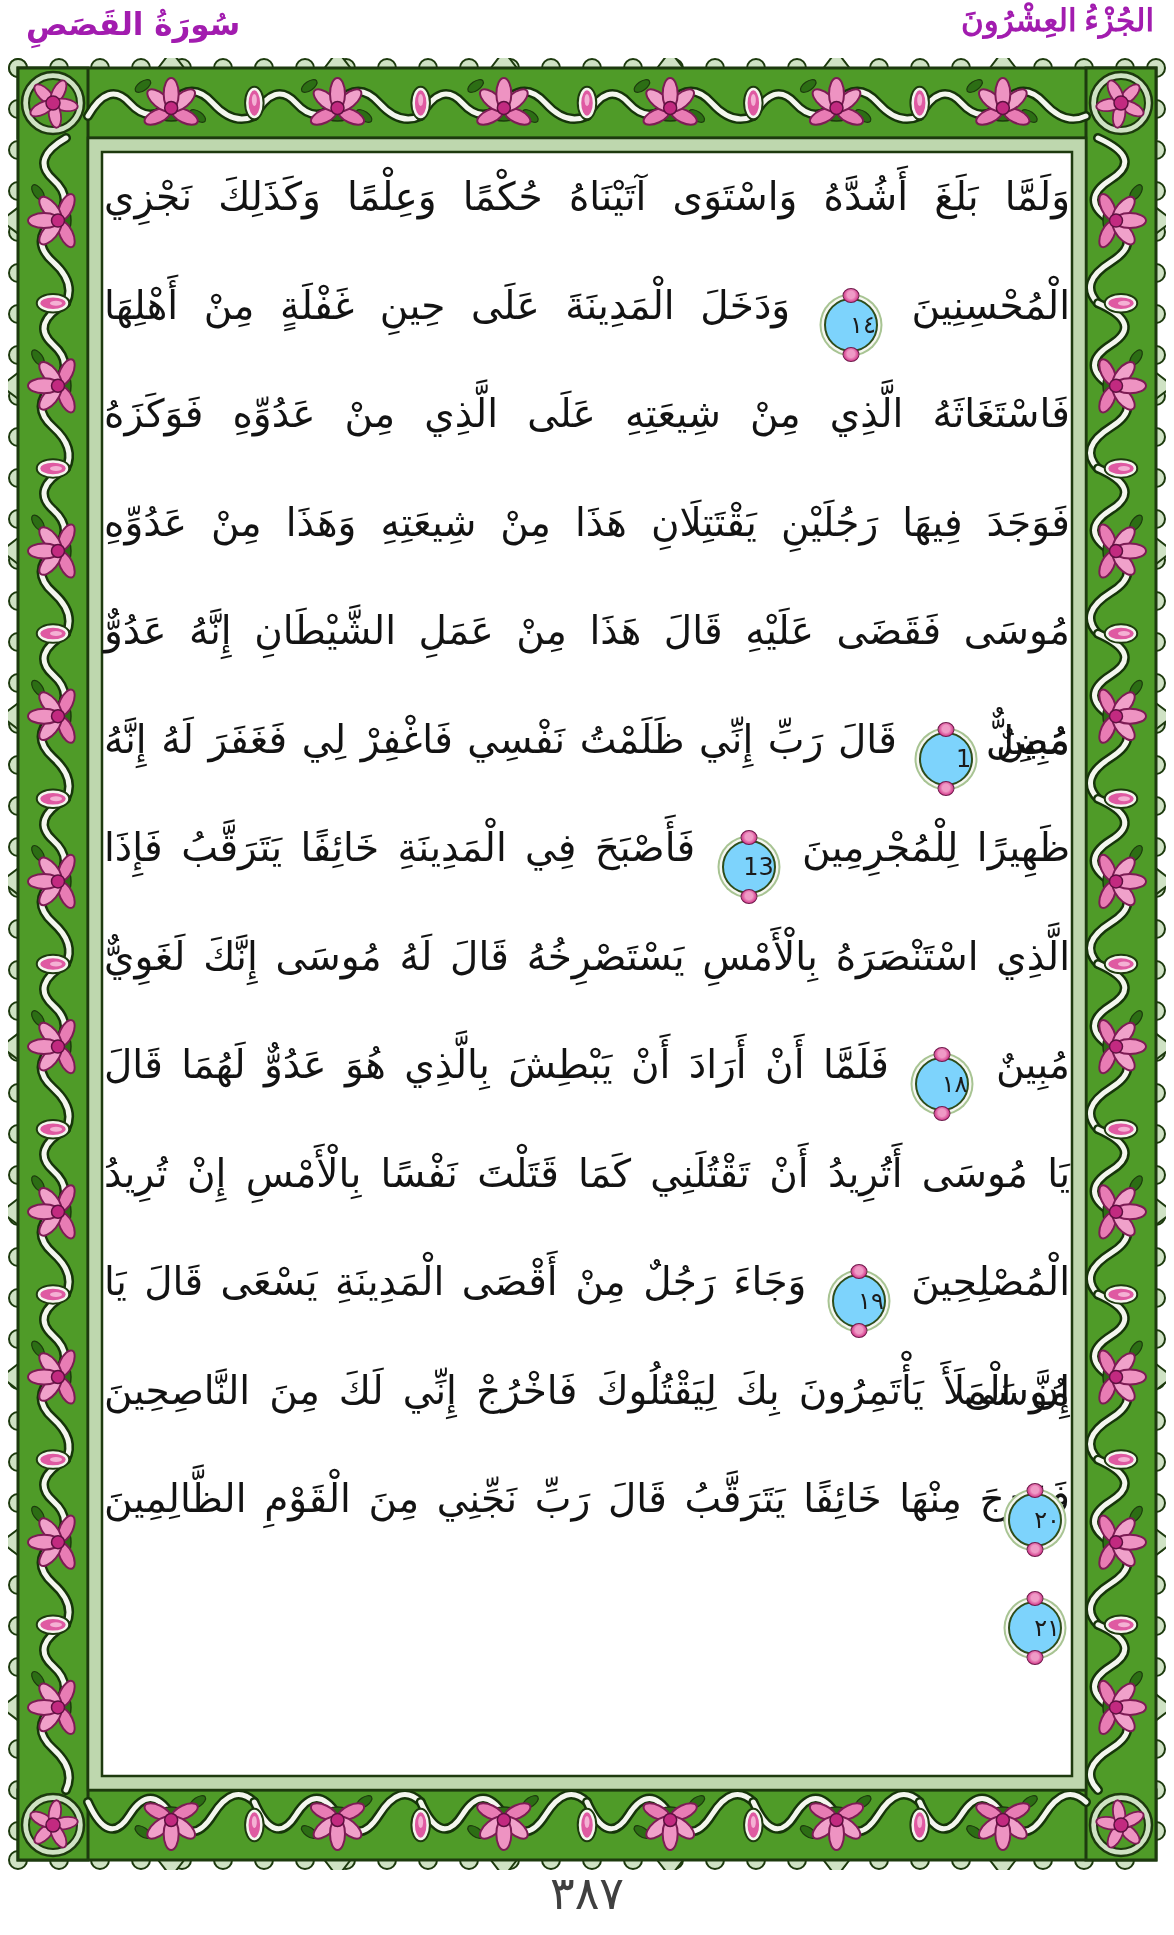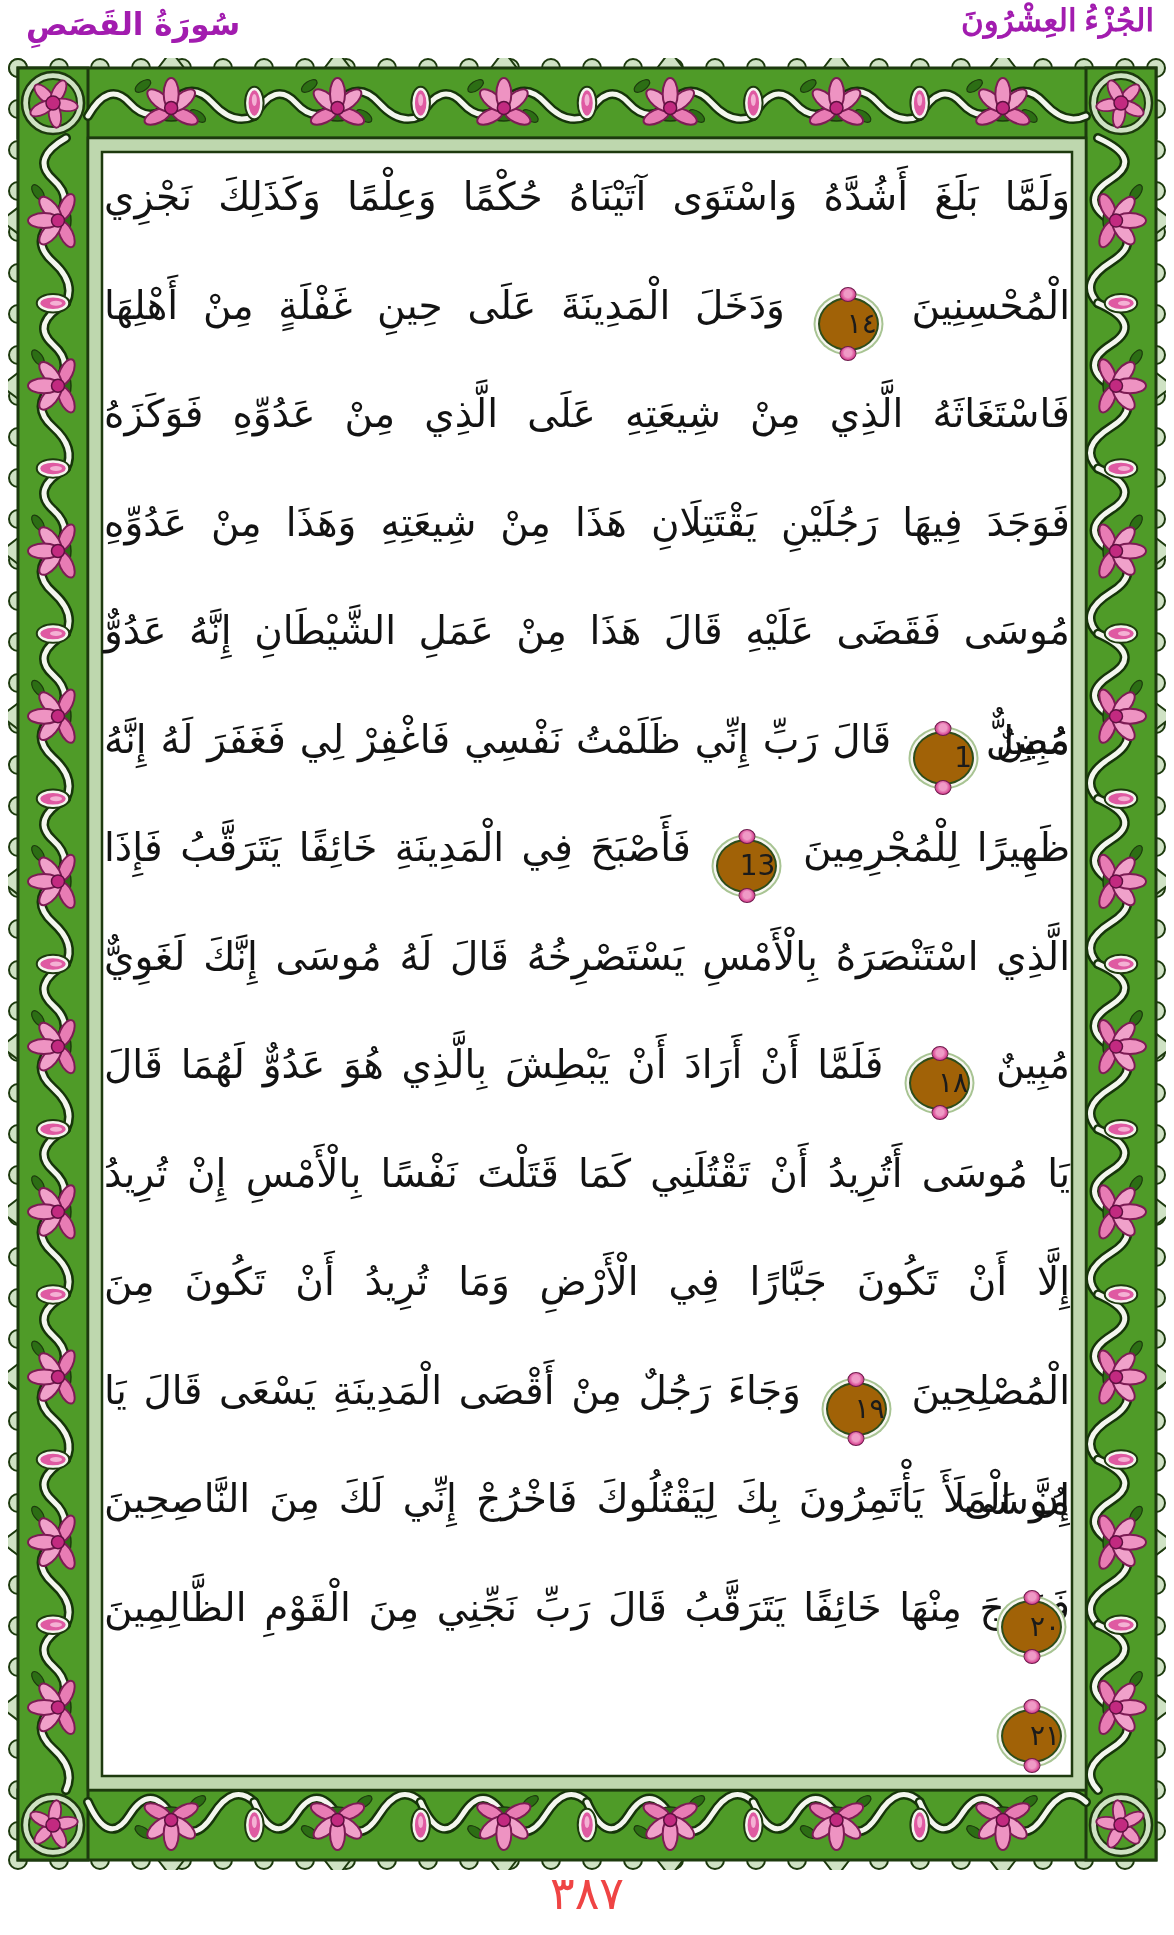--- a/index.html
+++ b/index.html
@@ -14,36 +14,36 @@
   #text-block{
     position:absolute;left:104px;top:142px;width:966px;height:1628px;
     direction:rtl;
   }
   .line{
     height:108.5px;line-height:110px;font-size:39px;color:#131313;
     text-align:justify;text-align-last:justify;
   }
   .ayah{
     display:inline-block;width:50px;height:50px;border-radius:50%;
-    background:#a16207;border:2px solid #2e4d1b;
+    background:#7dd3fc;border:2px solid #2e4d1b;
     box-shadow:0 0 0 2.5px #f7f7f2, 0 0 0 4.5px #a8c493;
-    text-align:center;line-height:50px;font-size:28px;color:#1b1b1b;
-    vertical-align:-14px;position:relative;margin:2px 8px 0 8px;padding-left:7px;
+    text-align:center;line-height:50px;font-size:24px;color:#1b1b1b;
+    vertical-align:-14px;position:relative;margin:2px 8px 0 8px;
   }
   .ayah::before,.ayah::after{
     content:"";position:absolute;left:50%;transform:translateX(-50%);
     width:15px;height:13px;border-radius:50%;
     background:radial-gradient(circle at 50% 45%, #ef9ac6 0 35%, #d5408f 70%, #a62a70 100%);
     border:1.5px solid #6f1a4c;
   }
   .ayah::before{top:-12px;}
   .ayah::after{bottom:-12px;}
   .pagenum{
     position:absolute;top:1866px;left:0;width:100%;text-align:center;
-    font-size:46px;color:#ef4444;direction:rtl;
+    font-size:46px;color:#404040;direction:rtl;
   }
 </style>
 </head>
 <body>
 
 <div>
 
   <div class="hdr hdr-surah">سُورَةُ القَصَصِ</div>
   <div class="hdr hdr-juz">الجُزْءُ العِشْرُونَ</div>
 
@@ -477,21 +477,20 @@
       <div class="line"><span>وَلَمَّا بَلَغَ أَشُدَّهُ وَاسْتَوَى آتَيْنَاهُ حُكْمًا وَعِلْمًا وَكَذَلِكَ نَجْزِي</span> </div>
       <div class="line"><span>الْمُحْسِنِينَ</span> <span class="ayah">١٤</span> <span>وَدَخَلَ الْمَدِينَةَ عَلَى حِينِ غَفْلَةٍ مِنْ أَهْلِهَا</span> </div>
       <div class="line"><span>فَاسْتَغَاثَهُ الَّذِي مِنْ شِيعَتِهِ عَلَى الَّذِي مِنْ عَدُوِّهِ فَوَكَزَهُ</span> </div>
       <div class="line"><span>فَوَجَدَ فِيهَا رَجُلَيْنِ يَقْتَتِلَانِ هَذَا مِنْ شِيعَتِهِ وَهَذَا مِنْ عَدُوِّهِ</span> </div>
       <div class="line"><span>مُوسَى فَقَضَى عَلَيْهِ قَالَ هَذَا مِنْ عَمَلِ الشَّيْطَانِ إِنَّهُ عَدُوٌّ مُضِلٌّ</span> </div>
       <div class="line"><span>مُبِينٌ</span> <span class="ayah">1</span> <span>قَالَ رَبِّ إِنِّي ظَلَمْتُ نَفْسِي فَاغْفِرْ لِي فَغَفَرَ لَهُ إِنَّهُ</span> </div>
       <div class="line"><span>ظَهِيرًا لِلْمُجْرِمِينَ</span> <span class="ayah">13</span> <span>فَأَصْبَحَ فِي الْمَدِينَةِ خَائِفًا يَتَرَقَّبُ فَإِذَا</span> </div>
       <div class="line"><span>الَّذِي اسْتَنْصَرَهُ بِالْأَمْسِ يَسْتَصْرِخُهُ قَالَ لَهُ مُوسَى إِنَّكَ لَغَوِيٌّ</span> </div>
       <div class="line"><span>مُبِينٌ</span> <span class="ayah">١٨</span> <span>فَلَمَّا أَنْ أَرَادَ أَنْ يَبْطِشَ بِالَّذِي هُوَ عَدُوٌّ لَهُمَا قَالَ</span> </div>
       <div class="line"><span>يَا مُوسَى أَتُرِيدُ أَنْ تَقْتُلَنِي كَمَا قَتَلْتَ نَفْسًا بِالْأَمْسِ إِنْ تُرِيدُ</span> </div>
-      <div class="line"><span>إِلَّا أَنْ تَكُونَ جَبَّارًا فِي الْأَرْضِ وَمَا تُرِيدُ أَنْ تَكُونَ مِنَ</span> </div>
       <div class="line"><span>الْمُصْلِحِينَ</span> <span class="ayah">١٩</span> <span>وَجَاءَ رَجُلٌ مِنْ أَقْصَى الْمَدِينَةِ يَسْعَى قَالَ يَا مُوسَى</span> </div>
       <div class="line"><span>إِنَّ الْمَلَأَ يَأْتَمِرُونَ بِكَ لِيَقْتُلُوكَ فَاخْرُجْ إِنِّي لَكَ مِنَ النَّاصِحِينَ</span> <span class="ayah">٢٠</span> </div>
       <div class="line"><span>فَخَرَجَ مِنْهَا خَائِفًا يَتَرَقَّبُ قَالَ رَبِّ نَجِّنِي مِنَ الْقَوْمِ الظَّالِمِينَ</span> <span class="ayah">٢١</span> </div>
     </div>
 
   <div class="pagenum">٣٨٧</div>
 
 </div>
 
 </body></html>

